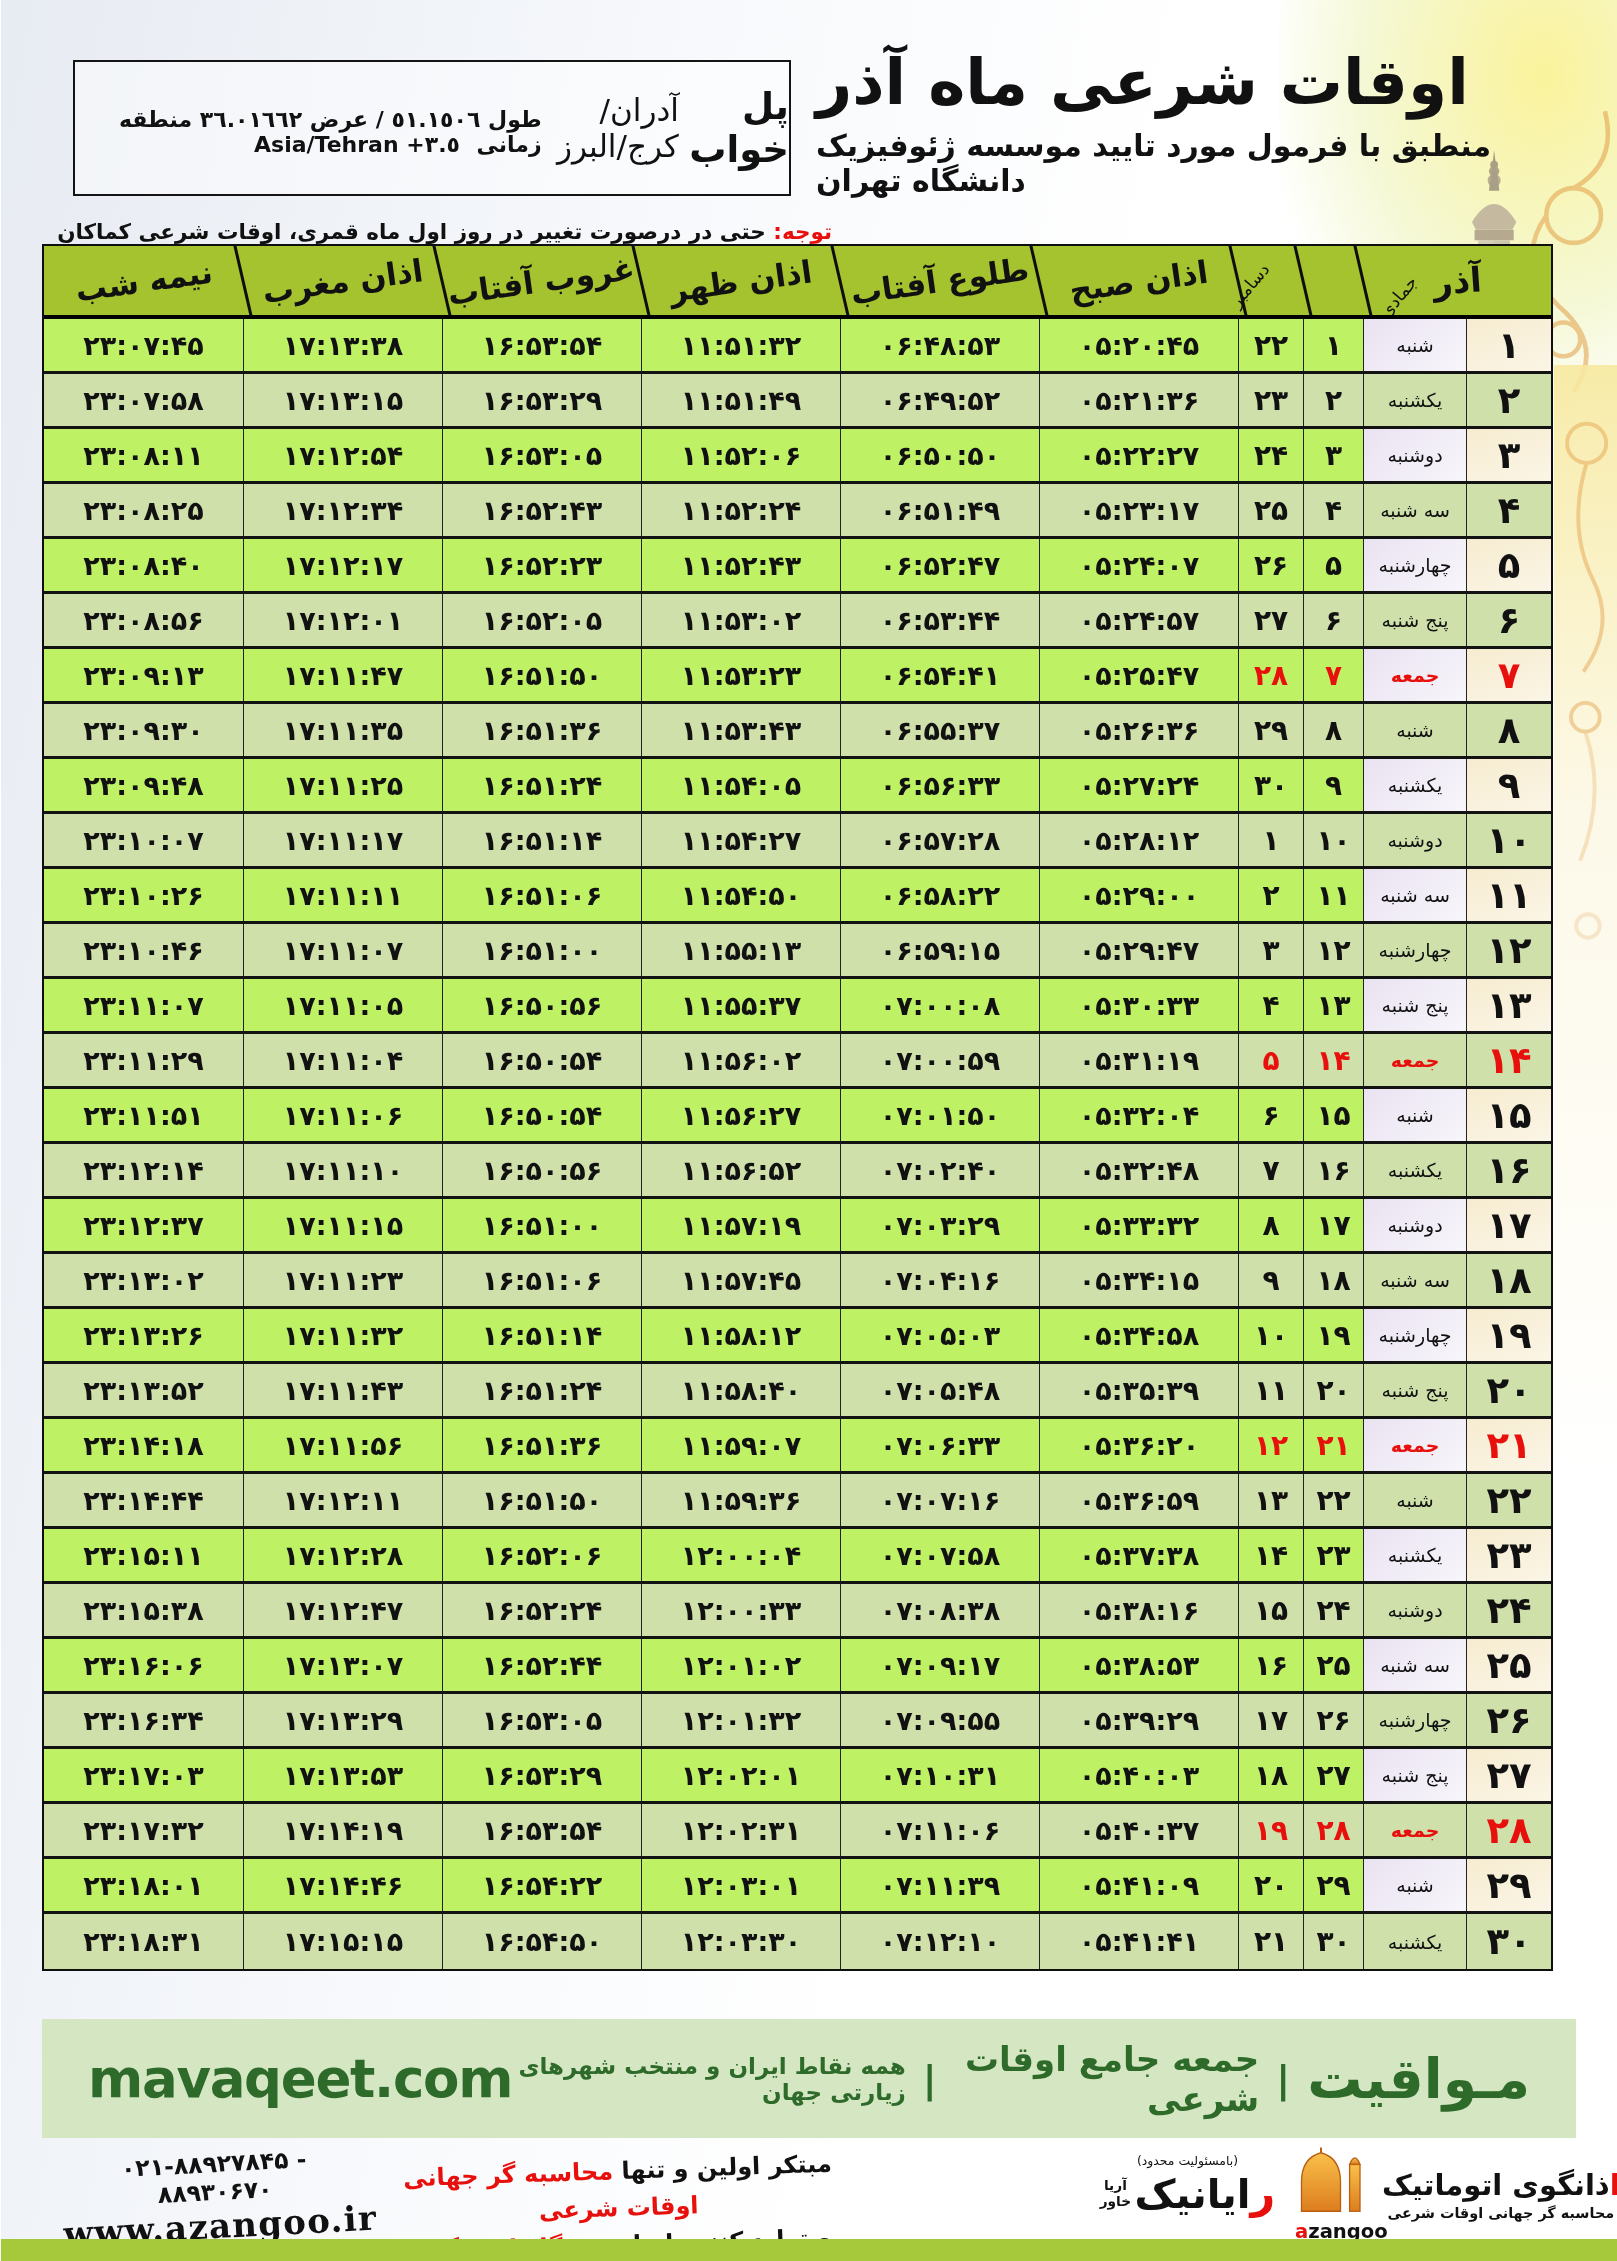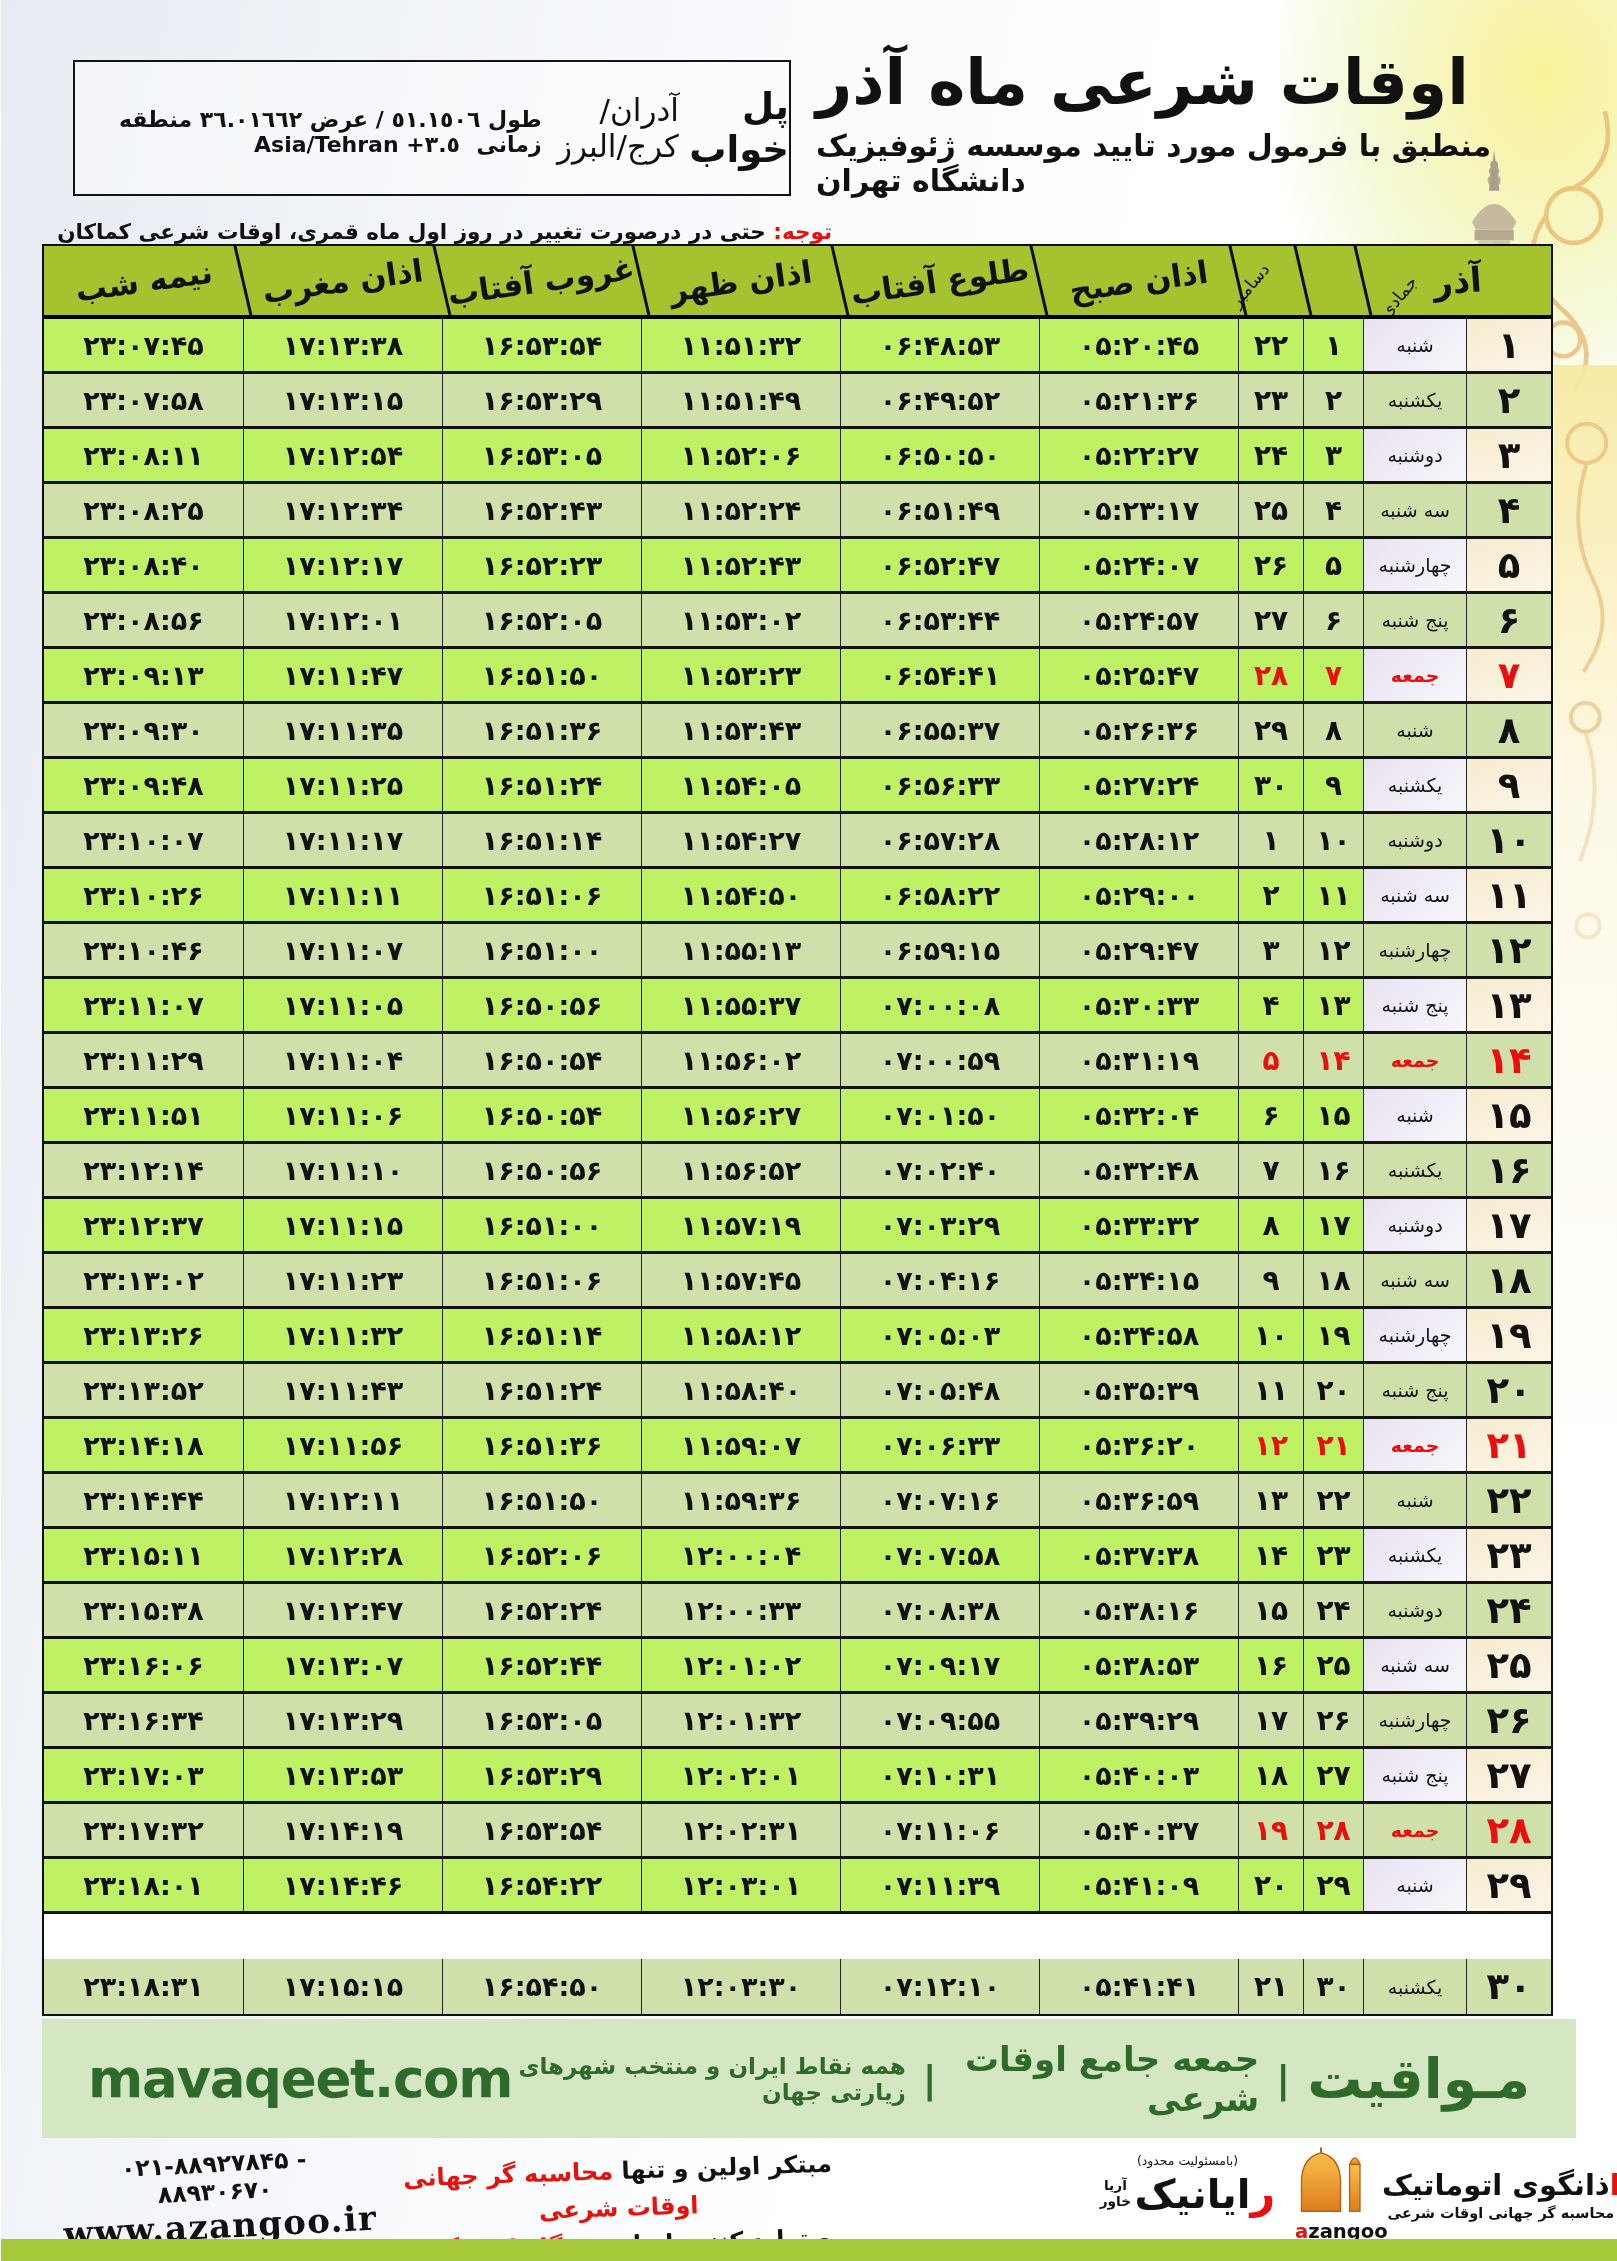--- a/index.html
+++ b/index.html
@@ -53,21 +53,21 @@
     content:""; position:absolute; left:-1.3px; top:-5.2px; height:84px; width:2.6px;
     background:#0e0e0e; transform:rotate(-13deg);
   }
   .vline2 { position:absolute; left:64px; top:-5.2px; height:84px; width:2.6px; background:#0e0e0e; transform:rotate(-13deg); }
   .diag-a { position:absolute; right:-43px; top:26px; font-size:17.6px; font-weight:500;
             transform:rotate(-50deg); transform-origin:top right; white-space:nowrap; direction:rtl; }
   .diag-b { position:absolute; left:2.6px; bottom:3.9px; font-size:17px; font-weight:500;
             transform:rotate(-50deg); transform-origin:bottom left; white-space:nowrap; direction:rtl; }
   .tr { display:flex; height:55px; background:#bef264; border-bottom:3.3px solid #131313; }
   .tr.green { background:#cfe0ab; }
-  .tr:last-child { border-bottom:none;margin-top:45px; }
+  .tr:last-child { border-bottom:none; }
   .td { display:flex; align-items:center; justify-content:center; border-left:1.3px solid #222; }
   .td:first-child { border-left:none; }
   .c-time { width:199px; font-size:27px; font-weight:700; letter-spacing:0.7px; }
   .c-g { width:65px; font-size:28px; font-weight:700; }
   .c-h { width:60px;  font-size:28px; font-weight:700; }
   .c-w { width:103px; font-size:19px; font-weight:500; }
   .c-d { flex:1; font-size:37px; font-weight:800; }
   .tr:not(.green) .c-w { background:linear-gradient(135deg,#e9e3f1,#f8f5fb); }
   .tr:not(.green) .c-d { background:linear-gradient(160deg,#f6ecd0,#fbf5e6); }
   .tr.fri .c-g, .tr.fri .c-h, .tr.fri .c-w, .tr.fri .c-d { color:#e8100c; }

